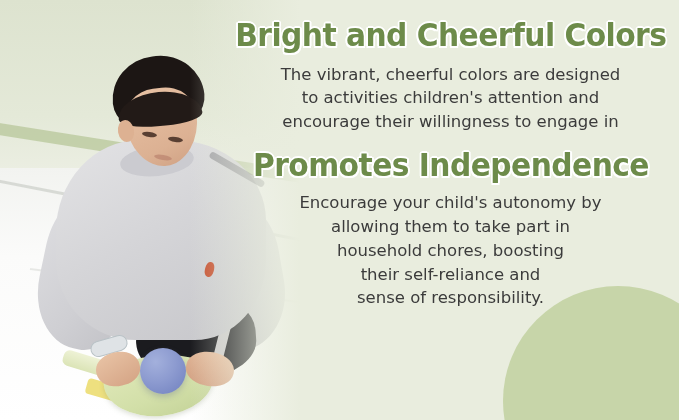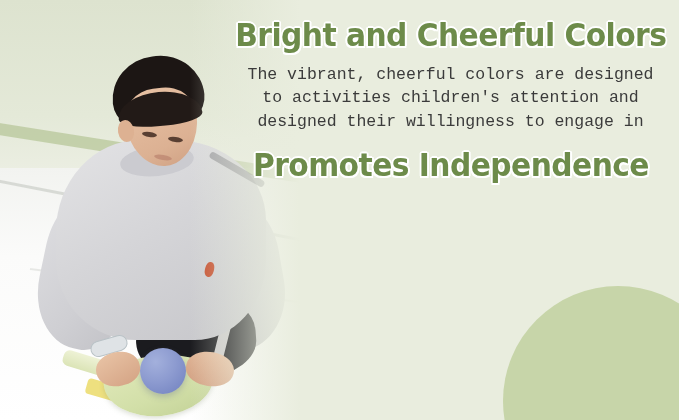--- a/index.html
+++ b/index.html
@@ -345,21 +345,21 @@
 
   .body-text {
     color: #3b3b3b;
     font-family: "DejaVu Sans", sans-serif;
     font-size: 16.5px;
     line-height: 1.44;
     margin: 0;
     padding-top: 10px;
     max-width: 400px;
   }
-  .body-text-1 { max-width: 420px; font-family: Liberation Mono, monospace; }
+  .body-text-1 { max-width: 420px; }
   .body-text-2 { max-width: 360px; padding-top: 9px; }
   .body-text p { margin: 0; }
 </style>
 </head>
 <body>
 
 <div class="banner">
 
   <div class="blob blob-top-left"></div>
   <div class="blob blob-bottom-right"></div>
@@ -402,20 +402,27 @@
     <div class="photo-fade"></div>
   </div>
 
   <div class="content">
 
     <h2 class="heading heading-1">Bright and Cheerful Colors</h2>
 
     <div class="body-text body-text-1">
       <p>The vibrant, cheerful colors are designed</p>
       <p>to activities children's attention and</p>
-      <p>designed their willingness to engage in</p>
+      <p>encourage their willingness to engage in</p>
     </div>
 
     <h2 class="heading heading-2">Promotes Independence</h2>
 
+    <div class="body-text body-text-2">
+      <p>Encourage your child's autonomy by</p>
+      <p>allowing them to take part in</p>
+      <p>household chores, boosting</p>
+      <p>their self-reliance and</p>
+      <p>sense of responsibility.</p>
+    </div>
 
   </div>
 </div>
 
 </body></html>

